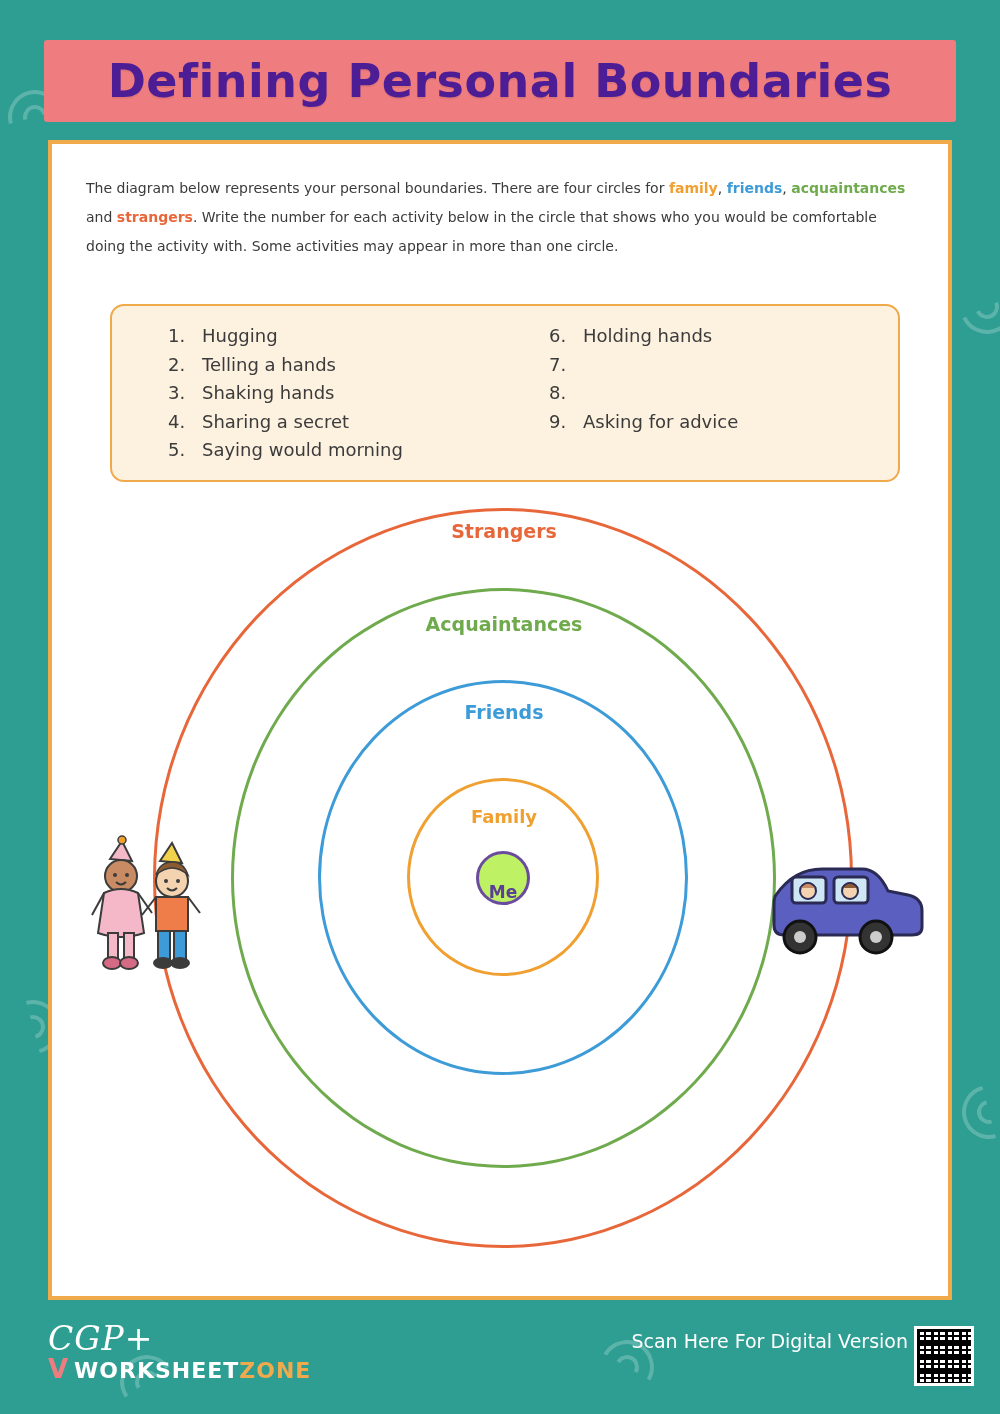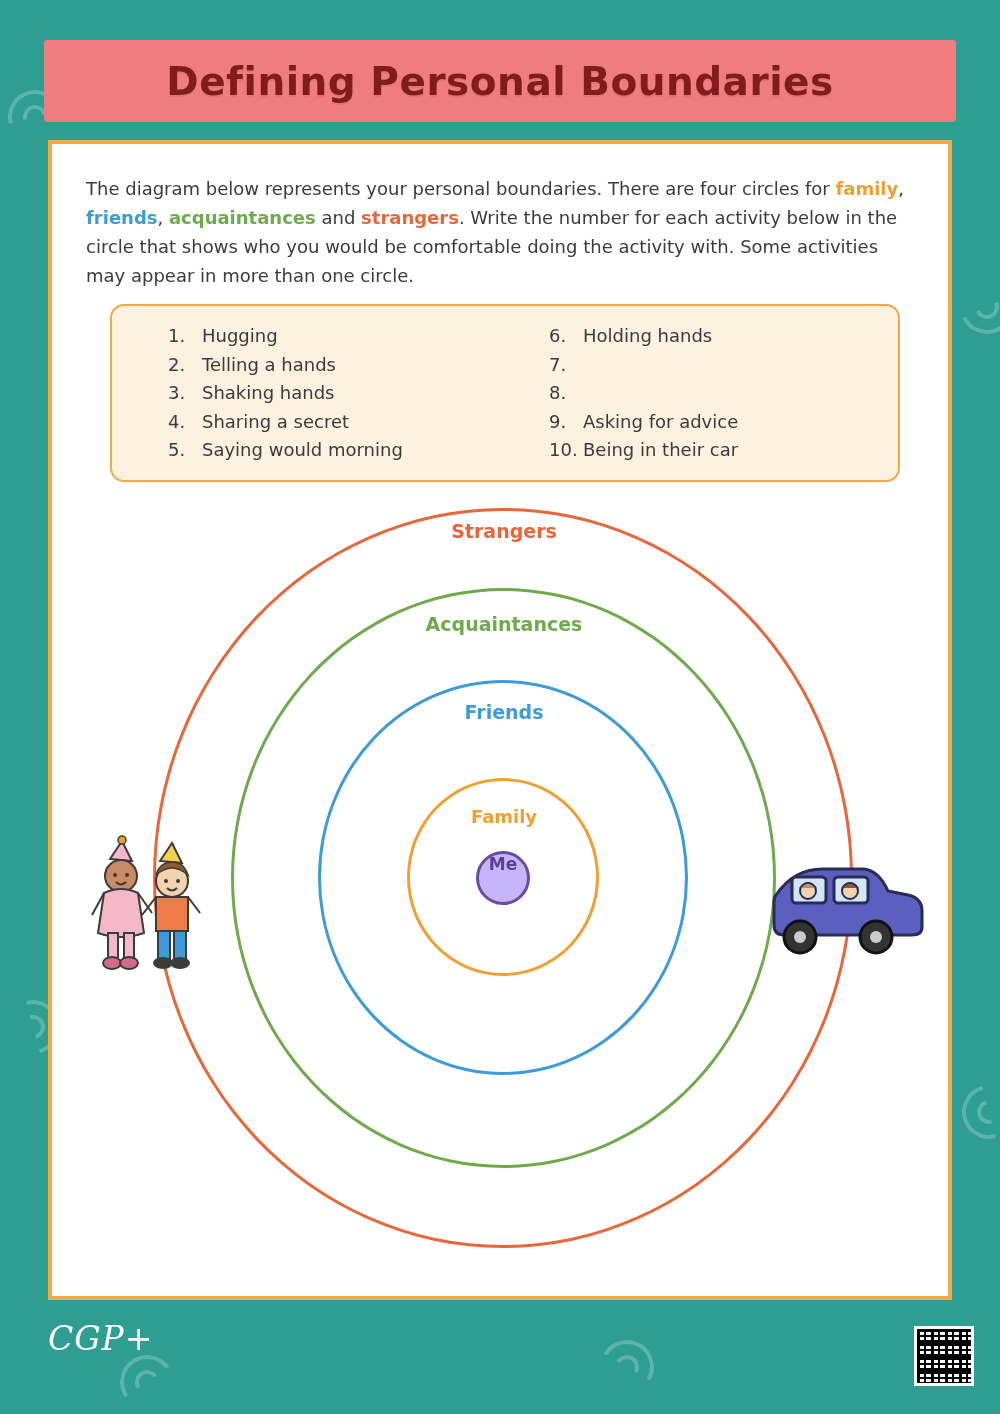--- a/index.html
+++ b/index.html
@@ -52,22 +52,22 @@
     top: 40px;
     width: 912px;
     height: 82px;
     background: #ef7d80;
     border-radius: 3px;
     display: flex;
     align-items: center;
     justify-content: center;
   }
   .title-banner .title {
-    color: #7f1d1d;
-    font-size: 39px;
+    color: #4c1d95;
+    font-size: 46px;
     font-weight: bold;
     letter-spacing: 0.5px;
     font-family: "DejaVu Sans", sans-serif;
     text-shadow: 0 2px 0 rgba(0,0,0,0.06);
   }
 
   
   .sheet {
     position: absolute;
     left: 48px;
@@ -77,21 +77,21 @@
     background: #ffffff;
     border: 4px solid #f0a94b;
     box-sizing: border-box;
   }
 
   .intro {
     position: absolute;
     left: 34px;
     top: 30px;
     width: 830px;
-    font-size: 18px;
+    font-size: 14px;
     line-height: 29px;
     color: #3b3b3b;
     font-family: "DejaVu Sans", sans-serif;
   }
   .w-family { color: #f0a030; font-weight: bold; }
   .w-friends { color: #3d9bd8; font-weight: bold; }
   .w-acq { color: #6faa4d; font-weight: bold; }
   .w-strangers { color: #e8673a; font-weight: bold; }
 
   
@@ -158,23 +158,23 @@
   }
   .c-family {
     width: 192px; height: 198px;
     left: 355px; top: 282px;
     border: 3px solid #f0a030;
   }
   .c-me {
     width: 54px; height: 54px;
     left: 424px; top: 355px;
     border: 3px solid #6a4b9e;
-    background: #c4b5fd;
+    background: #bef264;
     display: flex;
-    align-items: flex-start;
+    align-items: flex-end;
     justify-content: center;
   }
   .lbl {
     position: absolute;
     font-size: 19px;
     font-weight: bold;
     font-family: "DejaVu Sans", sans-serif;
     white-space: nowrap;
     transform: translateX(-50%);
   }
@@ -313,24 +313,20 @@
       </div>
       <div class="li">
         <span class="num">7.</span>
       </div>
       <div class="li">
         <span class="num">8.</span>
       </div>
       <div class="li">
         <span class="num">9.</span>
         <span class="txt">Asking for advice</span>
-      </div>
-      <div class="li">
-        <span class="num">10.</span>
-        <span class="txt">Being in their car</span>
       </div>
     </div>
   </div>
 
   <div class="diagram">
     <div class="circle c-strangers"></div>
     <div class="circle c-acq"></div>
     <div class="circle c-friends"></div>
     <div class="circle c-family"></div>
     <div class="circle c-me">
@@ -386,19 +382,23 @@
       <circle cx="124" cy="86" r="16" fill="#333" stroke="#111" stroke-width="3"></circle>
       <circle cx="124" cy="86" r="6" fill="#ccc"></circle>
     </svg>
 
   </div>
 </div>
 
 <div class="footer">
   <div class="logo">
     <div class="cgp">CGP+</div>
+    <div class="wz">
+      <span class="logo-mark">V</span><span>WORKSHEET</span><span class="zone">ZONE</span>
+    </div>
   </div>
   <div class="footer-right">
+    <div class="scan">Scan Here For Digital Version</div>
   </div>
   <div class="qr">
     <div class="qr-inner"></div>
   </div>
 </div>
 
 </body></html>

